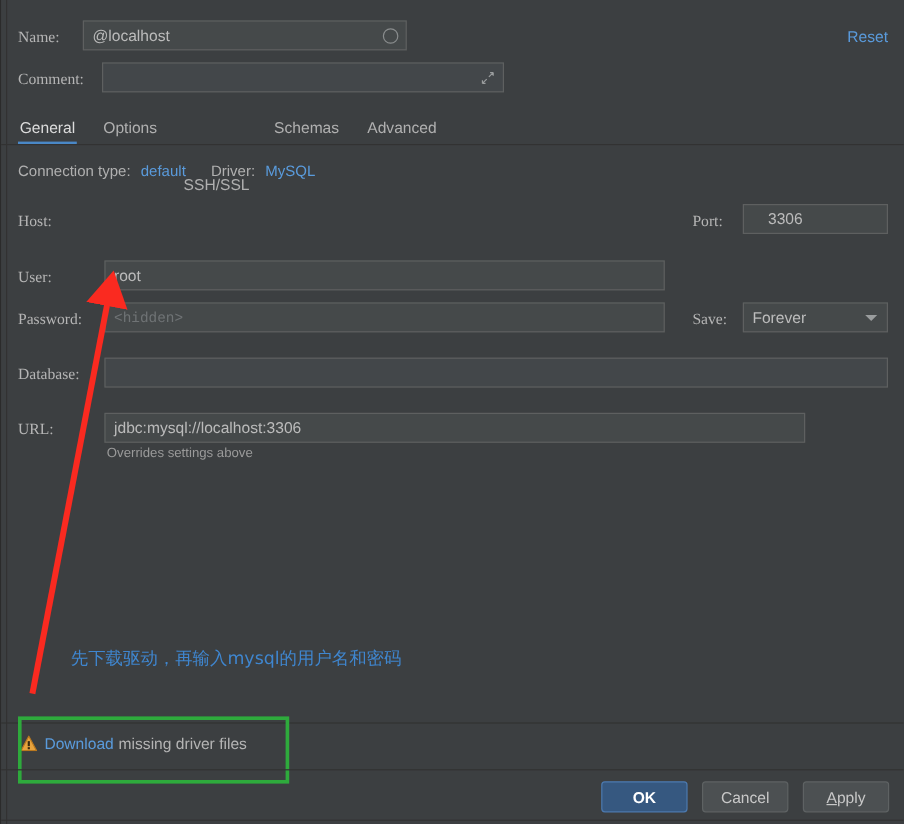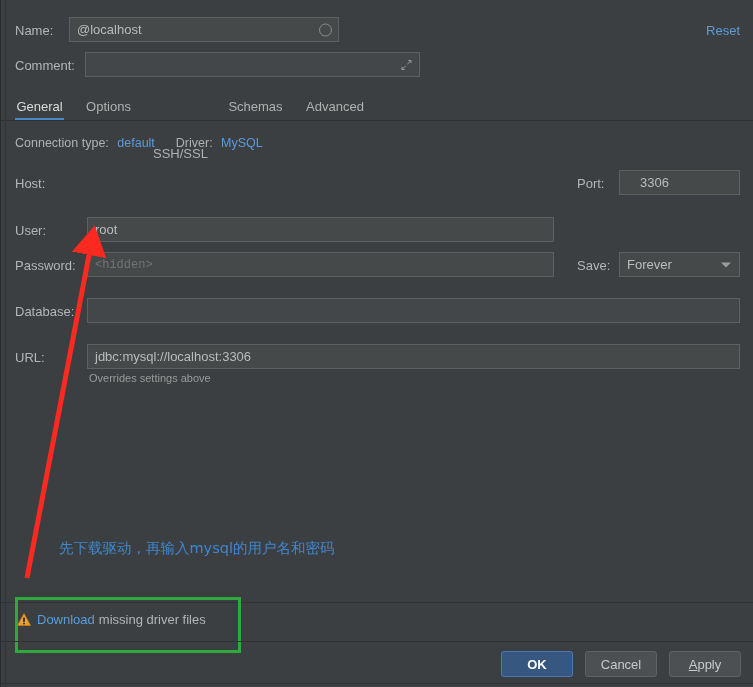--- a/index.html
+++ b/index.html
@@ -32,20 +32,21 @@
   }
 
   
   .top-area { position: absolute; left: 0; top: 0; width: 753px; height: 90px; }
 
   .row-label {
     position: absolute;
     font-size: 13px;
     color: #b5b5b5;
     white-space: nowrap;
+    font-family: Liberation Serif, serif;
   }
 
   .field {
     position: absolute;
     box-sizing: border-box;
     background: #45494a;
     border: 1px solid #5e6060;
     color: #bbbbbb;
     font-size: 13px;
     font-family: "Liberation Sans", sans-serif;
@@ -307,21 +308,21 @@
     <span>Forever</span>
     <span class="caret"></span>
   </div>
 
   <span class="row-label" style="left:14px; top:304px;">Database:</span>
   <div class="field empty" style="left:86px; top:298px; width:653px;">
     <span></span>
   </div>
 
   <span class="row-label" style="left:14px; top:350px;">URL:</span>
-  <div class="field" style="left:86px; top:344px; width:653px;">
+  <div class="field" style="left:86px; top:344px; width:584px;">
     <span>jdbc:mysql://localhost:3306</span>
   </div>
   <span class="hint" style="left:88px; top:372px;">Overrides settings above</span>
 
 
   <span class="anno-text" style="left:58px; top:539px;">先下载驱动，再输入mysql的用户名和密码</span>
 
   <svg class="anno-arrow">
     <defs>
       <marker id="arrowhead" markerWidth="6" markerHeight="7" refX="1" refY="3.5" orient="auto">

